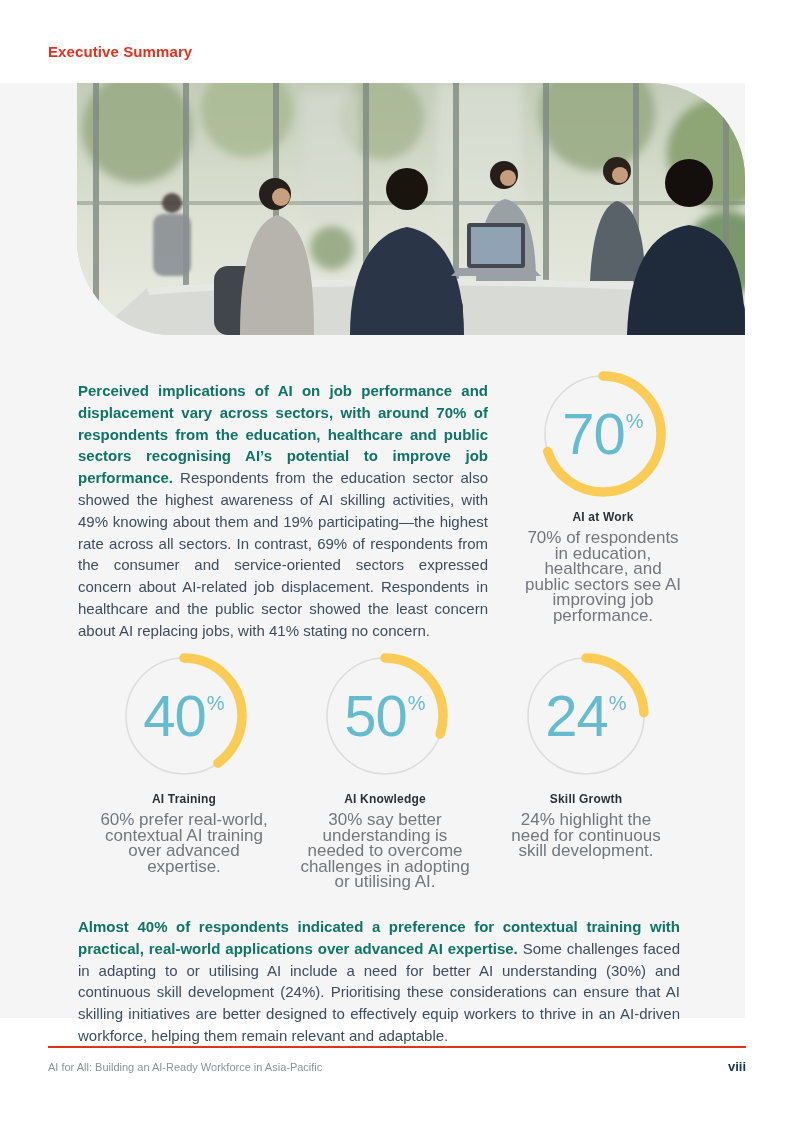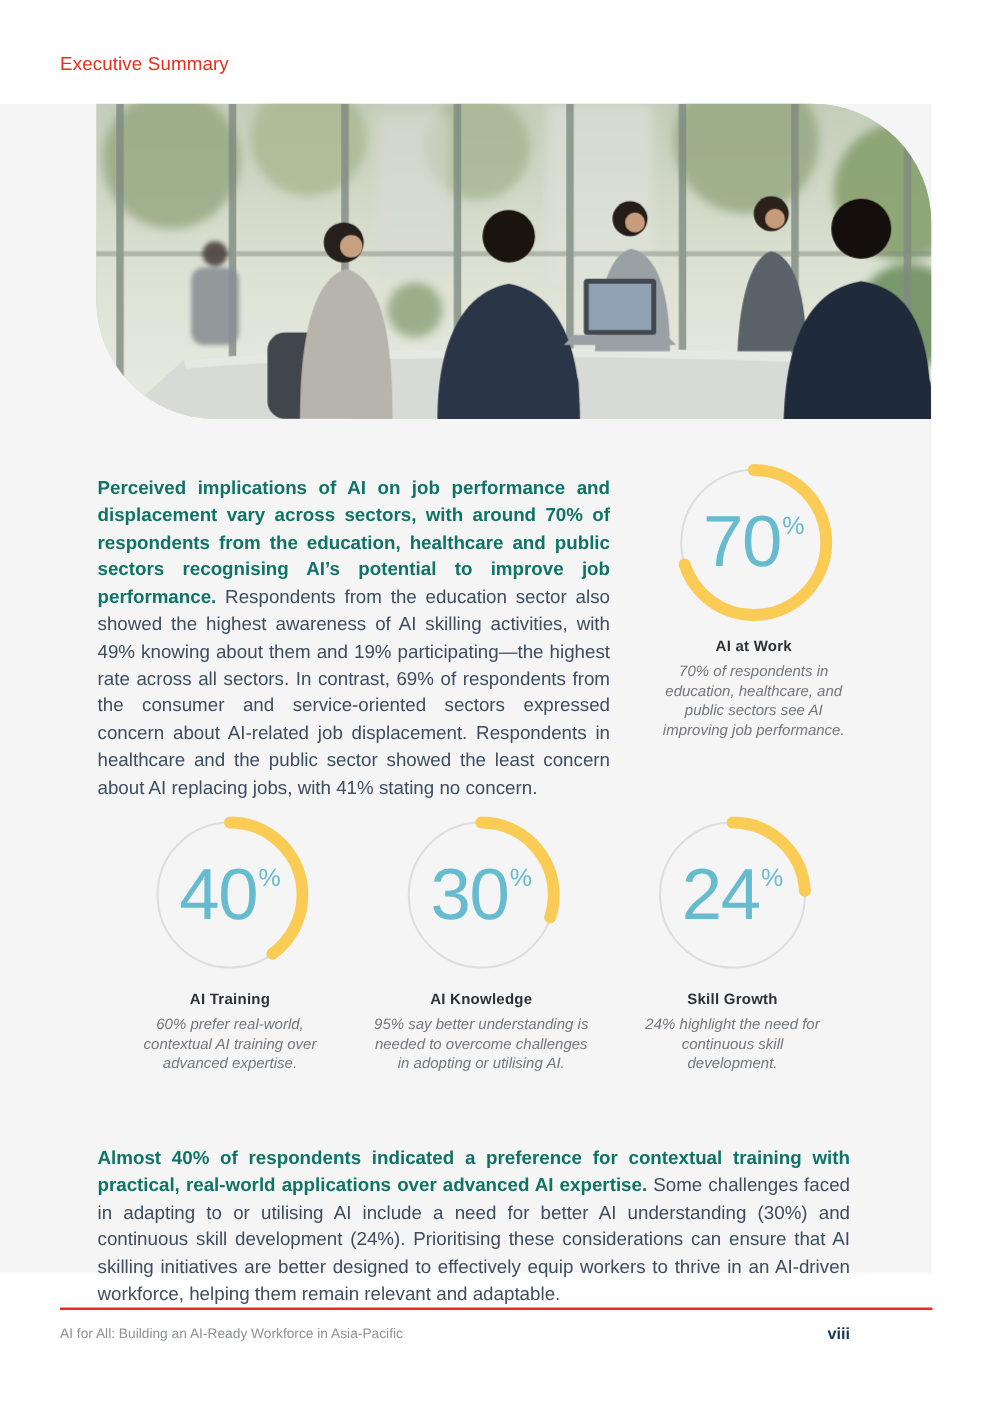--- a/index.html
+++ b/index.html
@@ -1,20 +1,20 @@
 <!DOCTYPE html>
 <html><head>
 <meta charset="utf-8">
 <style>
   * { margin:0; padding:0; box-sizing:border-box; }
   html,body { background:#ffffff; }
   body { font-family:"Liberation Sans", sans-serif; }
   .page { position:relative; width:793px; height:1121px; background:#ffffff; overflow:hidden; }
 
-  .section-label { position:absolute; left:48px; top:43px; font-size:15px; font-weight:normal; color:#E5301E; letter-spacing:.1px; }
+  .section-label { position:absolute; left:48px; top:43px; font-size:15px; font-weight:bold; color:#E5301E; letter-spacing:.1px; }
 
   .canvas { position:absolute; left:0; top:83px; width:745px; height:935px; background:#F5F5F6; }
 
   .hero { position:absolute; left:77px; top:0; width:668px; height:252px; border-radius:0 95px 0 95px; overflow:hidden; background:#cfd6c6; }
   .hero svg { display:block; width:100%; height:100%; }
 
   .para { position:absolute; font-size:15px; line-height:21.8px; color:#3D4D5E; text-align:justify; }
   .para .lead { color:#0F7365; font-weight:bold; }
   .para-intro { left:78px; top:297px; width:410px; }      
   .para-closing { left:78px; top:805px; width:602px;margin-top:28px; }    
@@ -27,29 +27,29 @@
 
   .dial { position:relative; width:126px; height:126px; margin:0 auto; }
   .dial svg { display:block; width:126px; height:126px; }
   .dial .track { fill:none; stroke:#DCDDDE; stroke-width:1.6px; }
   .dial .arc { fill:none; stroke:#FACC55; stroke-width:9.5px; stroke-linecap:round; }
   .num { position:absolute; inset:0; display:flex; align-items:center; justify-content:center; color:#66BCCE; font-weight:300; }
   .num .val { font-size:58px; letter-spacing:-1px; line-height:1; }
   .num sup { font-size:20px; line-height:1; transform:translateY(-13px); margin-left:1px; }
 
   .glabel { margin-top:13px; font-size:12px; font-weight:bold; color:#2D3135; letter-spacing:.2px; }
-  .gdesc { margin:6px auto 0; font-size:12px; line-height:15.5px; color:#72777C;font-style:italic; }
+  .gdesc { margin:6px auto 0; font-size:17px; line-height:15.5px; color:#72777C; }
   .gauge-featured .gdesc { max-width:158px; }
   .gauge-1 .gdesc { max-width:168px; }
   .gauge-2 .gdesc { max-width:182px; }
   .gauge-3 .gdesc { max-width:150px; }
 
   .footer-rule { position:absolute; left:48px; top:1046px; width:698px; height:2px; background:#E5301E; }
   .footer-title { position:absolute; left:48px; top:1061px; font-size:11px; color:#8D9196; }
-  .page-number { position:absolute; left:596px; top:1059px; width:150px; text-align:center; font-size:13px; font-weight:bold; color:#173753; }
+  .page-number { position:absolute; left:596px; top:1059px; width:150px; text-align:right; font-size:13px; font-weight:bold; color:#173753; }
 </style>
 </head>
 <body>
 
 <div class="page">
 
   <div class="section-label">Executive Summary</div>
 
   <div class="canvas">
 
@@ -153,26 +153,26 @@
       <div class="gdesc">60% prefer real-world, contextual AI training over advanced expertise.</div>
     </div>
 
     <div class="gauge gauge-2">
       <div class="dial">
         <svg viewBox="0 0 126 126">
           <circle class="track" cx="63" cy="63" r="58"></circle>
           <circle class="arc" cx="63" cy="63" r="58" transform="rotate(-90 63 63)" stroke-dasharray="109.3 364.4"></circle>
         </svg>
         <div class="num">
-            <span class="val">30</span>
+            <span class="val">50</span>
             <sup>%</sup>
           </div>
       </div>
       <div class="glabel">AI Knowledge</div>
-      <div class="gdesc">95% say better understanding is needed to overcome challenges in adopting or utilising AI.</div>
+      <div class="gdesc">30% say better understanding is needed to overcome challenges in adopting or utilising AI.</div>
     </div>
 
     <div class="gauge gauge-3">
       <div class="dial">
         <svg viewBox="0 0 126 126">
           <circle class="track" cx="63" cy="63" r="58"></circle>
           <circle class="arc" cx="63" cy="63" r="58" transform="rotate(-90 63 63)" stroke-dasharray="87.5 364.4"></circle>
         </svg>
         <div class="num">
             <span class="val">24</span>

